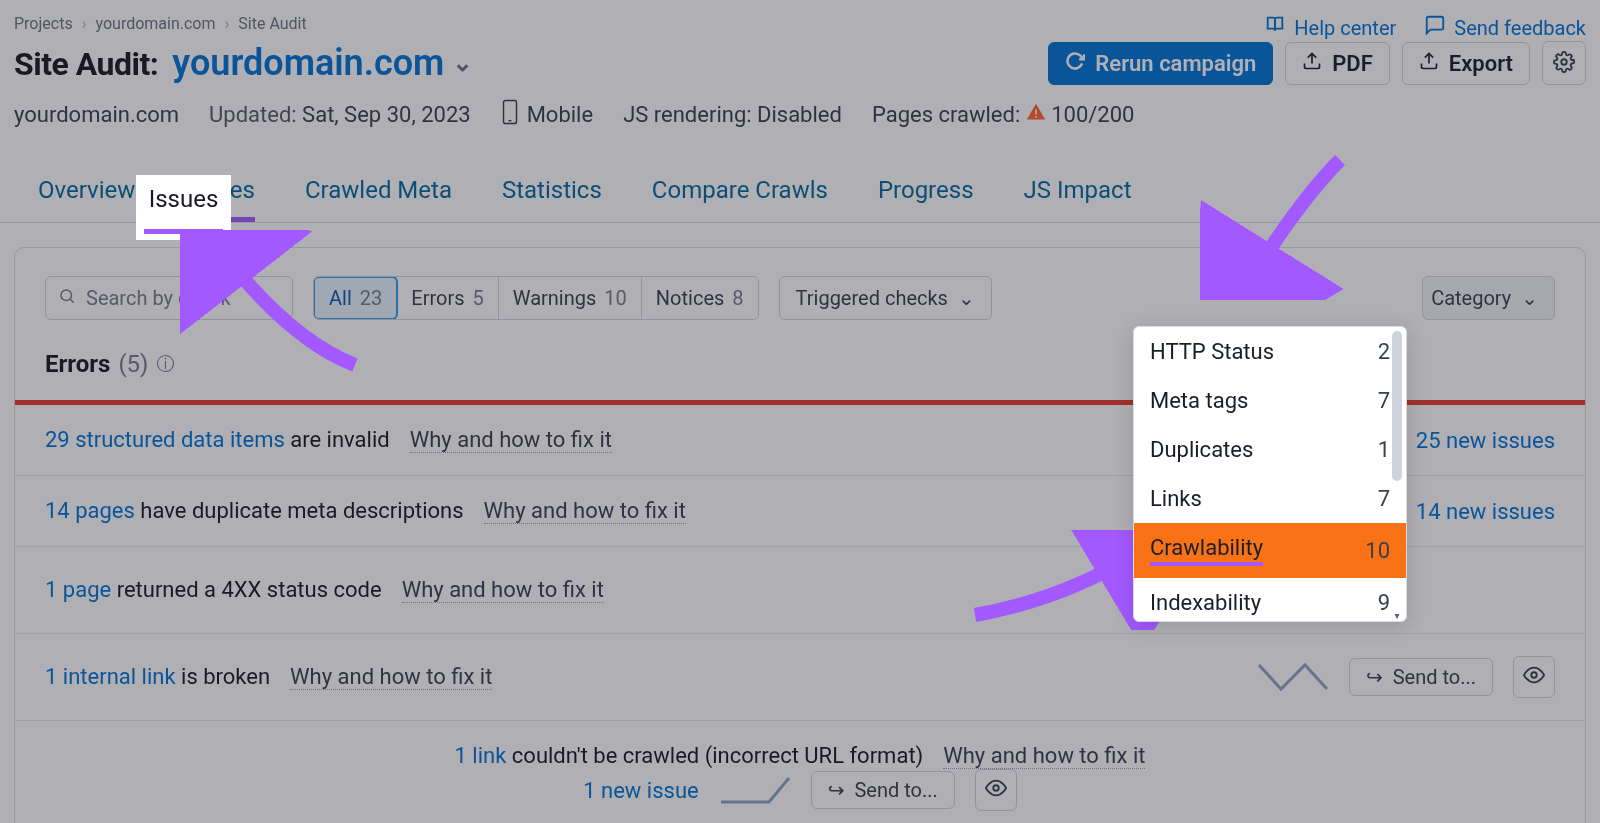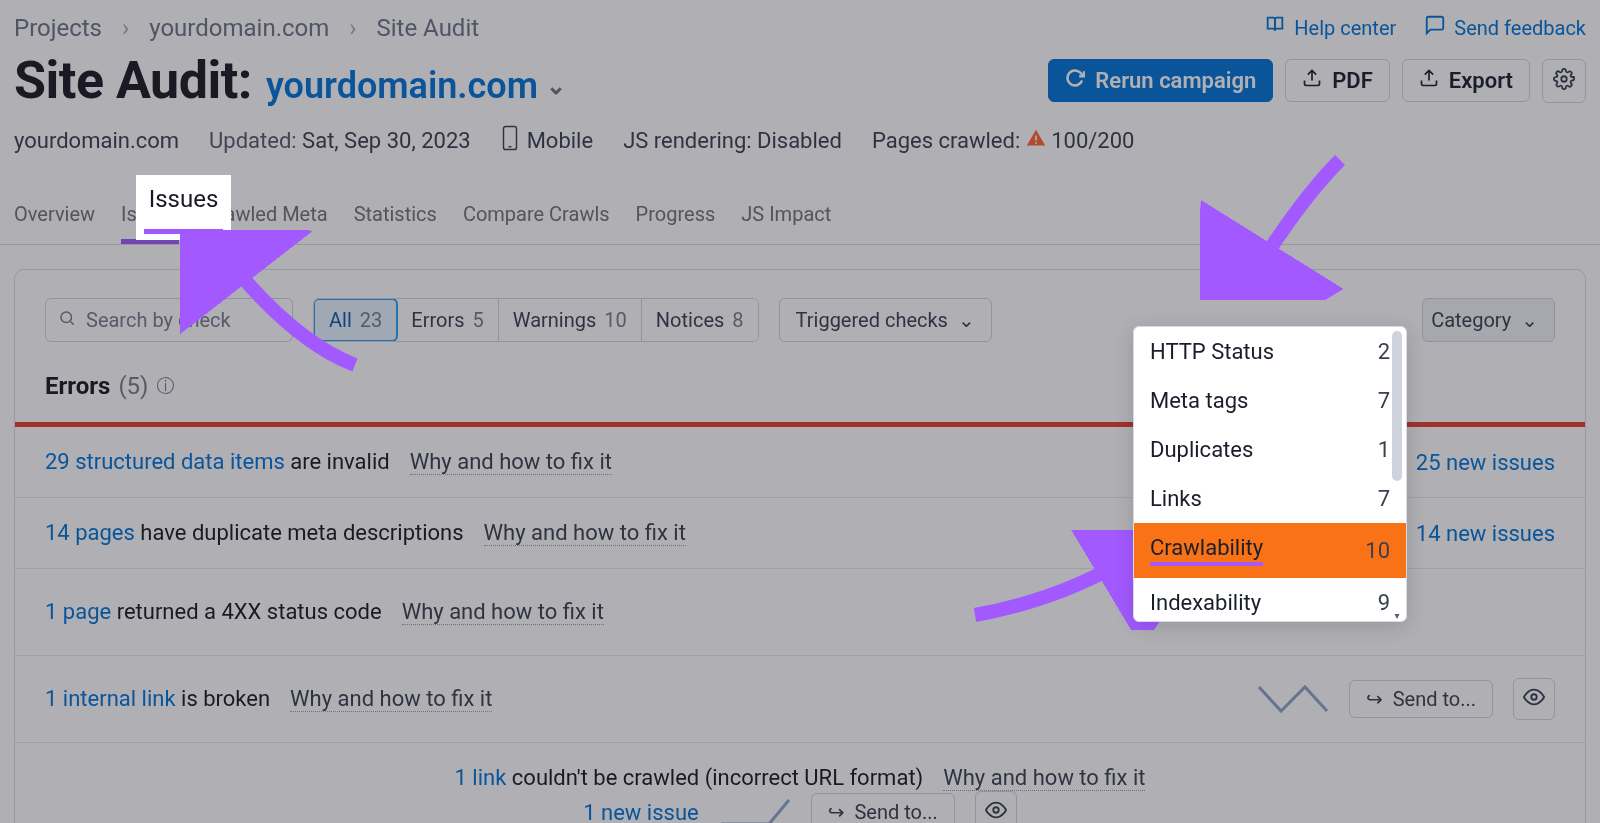--- a/index.html
+++ b/index.html
@@ -8,45 +8,45 @@
   .dim-overlay {
     position: absolute;
     inset: 0;
     background: rgba(30, 30, 40, 0.35);
     z-index: 100;
     pointer-events: none;
   }
 
   
   .top-bar { padding: 14px 14px 0 14px; }
-  .breadcrumbs { display: flex; align-items: flex-end; gap: 20px; font-size: 24px; color: #6c7386; }
+  .breadcrumbs { display: flex; align-items: flex-end; gap: 9px; font-size: 16px; color: #6c7386; }
   .breadcrumbs a { color: #6c7386; text-decoration: none; }
   .breadcrumbs .chev { color: #a5aab8; }
   .top-links { position: absolute; top: 14px; right: 14px; display: flex; align-items: center; gap: 28px; font-size: 20px; }
   .top-links .link { color: #0073d6; display: inline-flex; align-items: center; gap: 8px; }
 
   .page-head-row { display: flex; align-items: center; justify-content: space-between; padding: 8px 14px 0 14px; }
   .page-title { display: flex; align-items: baseline; gap: 14px; }
-  .page-title h1 { font-size: 52px; font-weight: 700; letter-spacing: -0.5px; }
+  .page-title h1 { font-size: 32px; font-weight: 700; letter-spacing: -0.5px; }
   .domain-select { color: #0073d6; font-size: 36px; font-weight: 600; display: inline-flex; align-items: center; gap: 8px; }
   .domain-select .chev-down { font-size: 24px; color: #6c7386; }
 
   .head-actions { display: flex; align-items: center; gap: 12px; padding-left: 48px; }
   .btn { border: 1px solid #cfd3dd; border-radius: 6px; padding: 8px 16px; font-size: 22px; font-weight: 600; display: inline-flex; align-items: center; gap: 10px; background: #fff; color: #1a1e2b; }
   .btn.primary { background: #0073d6; border-color: #0073d6; color: #fff; }
   .icon-btn { border: 1px solid #cfd3dd; border-radius: 6px; width: 44px; height: 44px; display: inline-flex; align-items: center; justify-content: center; background:#fff; }
 
   .meta-row { display: flex; align-items: center; gap: 30px; padding: 14px 14px 0 14px; font-size: 22px; color: #3a3f4f; }
   .meta-row .muted-label { color: #565b6b; }
   .meta-row .mobile { display: inline-flex; align-items: center; gap: 8px; }
   .warn-icon { color: #ff642d; }
 
   
   .tabs { display: flex; gap: 26px; padding: 40px 14px 0 14px; border-bottom: 1px solid #d8dbe3; }
-  .tab { font-size: 20px; color: #737373; padding: 6px 0 18px 0; cursor: pointer; position: relative; }
+  .tab { font-size: 24px; color: #0369a1; padding: 6px 0 18px 0; cursor: pointer; position: relative; margin-left: 24px; }
   .tab.active::after {
     content: "";
     position: absolute;
     left: 0; right: 0; bottom: 0;
     height: 5px;
     background: #a259ff;
   }
 
   
   .tab-highlight {

